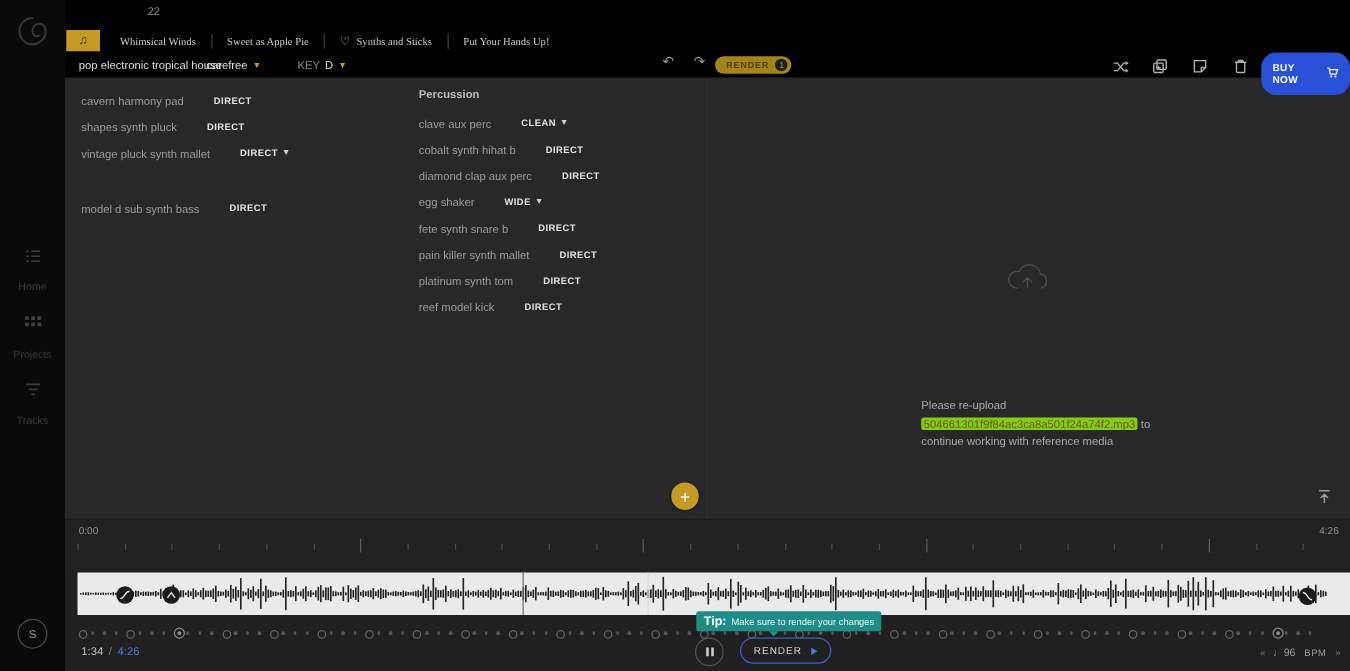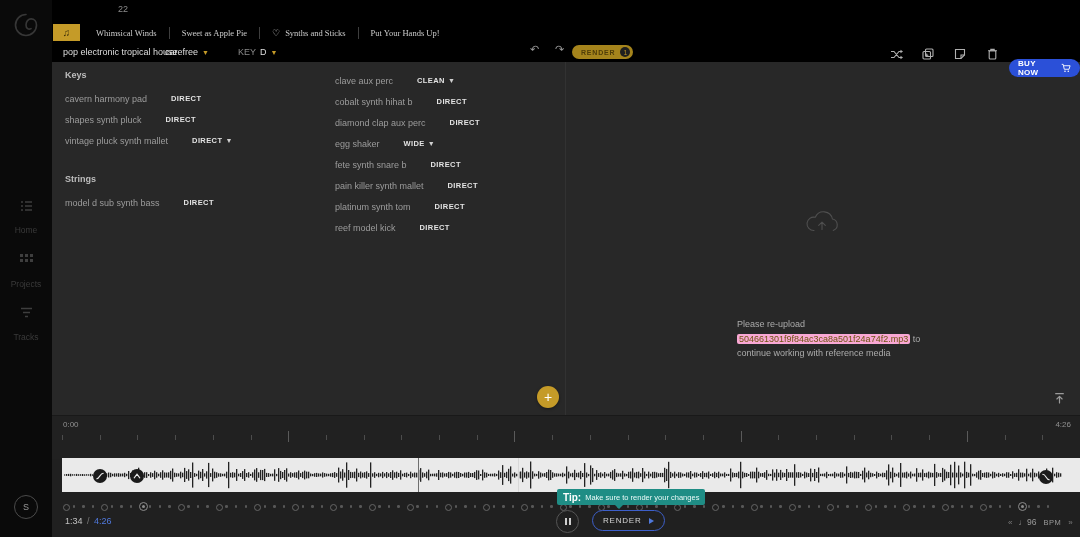--- a/index.html
+++ b/index.html
@@ -32,40 +32,40 @@
   .gold-chev{color:#c59b28;font-size:7px;}
   .hist-btn{position:absolute;top:43px;font-size:11px;color:#9a9a9a;cursor:pointer;}
   .undo{left:478px;}.redo{left:503px;}
   .render-top{position:absolute;left:520px;top:45px;height:14px;padding:0 3px 0 9px;background:#b3901f;
               border-radius:9px;display:flex;align-items:center;gap:5px;cursor:pointer;opacity:.92;}
   .render-top .rt-lb{font-size:7px;font-weight:bold;letter-spacing:.8px;color:#57430a;}
   .render-top .rt-badge{width:10px;height:10px;border-radius:50%;background:#222;color:#c59b28;
               font-size:7px;display:flex;align-items:center;justify-content:center;}
   .hd-icon{position:absolute;top:46px;cursor:pointer;}
   .ic-shuffle{left:838px;}.ic-dup{left:870px;}.ic-note{left:902px;}.ic-trash{left:935px;}
-  .buy-btn{position:absolute;left:957px;top:59px;height:18px;padding:0 9px;background:#2b50d8;
+  .buy-btn{position:absolute;left:957px;top:42px;height:34px;padding:0 9px;background:#2b50d8;
            border-radius:12px;display:flex;align-items:center;gap:5px;cursor:pointer;}
   .buy-btn .buy-lb{font-size:8px;font-weight:bold;color:#fff;letter-spacing:.3px;}
   
   .content{position:absolute;left:52px;top:62px;width:1028px;height:353px;background:#282828;z-index:2;}
   .vdiv{position:absolute;left:513px;top:0;width:1px;height:353px;background:#323232;}
   .stem-col{position:absolute;top:8px;}
   #stem-col-0{left:13px;width:270px;}
   #stem-col-1{left:283px;width:225px;}
   .stem-group{margin-bottom:23px;}
   .group-title{font-size:9px;font-weight:bold;color:#bdbdbd;height:12px;margin-bottom:6px;}
   .track-row{position:relative;height:21px;display:flex;align-items:center;cursor:pointer;}
   .track-name{font-size:9px;color:#9c9c9c;}
   .track-fx{display:flex;align-items:center;gap:3px;margin-left:24px;}
   .track-fx-label{font-size:7.5px;font-weight:bold;letter-spacing:.4px;color:#e3e3e3;}
   .chev-icon{color:#d0d0d0;font-size:7px;line-height:1;}
   .active-dot{position:absolute;left:-9px;top:9px;width:4px;height:4px;border-radius:50%;background:#c59b28;}
   .cloud-wrap{position:absolute;left:751px;top:147px;cursor:pointer;}
   .upload-msg{position:absolute;left:685px;top:255px;width:200px;font-size:9px;line-height:14.5px;color:#ababab;}
-  .fname{background:#f9a8d4;color:#6e5511;padding:0 2px;border-radius:2px;}
+  .fname{background:#84cc16;color:#6e5511;padding:0 2px;border-radius:2px;}
   .plus-btn{position:absolute;left:485px;top:324px;width:22px;height:22px;border-radius:50%;background:#c59b28;
             color:#fff;font-size:14px;display:flex;align-items:center;justify-content:center;cursor:pointer;
             box-shadow:0 1px 3px rgba(0,0,0,.4);}
   .collapse-btn{position:absolute;left:1002px;top:328px;cursor:pointer;}
   
   .timeline{position:absolute;left:52px;top:415px;width:1028px;height:43px;background:#212121;border-top:1px solid #191919;}
   .tl-start{position:absolute;left:11px;top:4px;font-size:8px;color:#909090;}
   .tl-end{position:absolute;right:9px;top:4px;font-size:8px;color:#909090;}
   #ruler{position:absolute;left:0;top:15px;width:1028px;height:14px;cursor:pointer;}
   .tick{position:absolute;top:4px;width:1px;height:5px;background:#4c4c4c;}
@@ -218,21 +218,20 @@
             <circle cx="8" cy="8.6" r="0.9" fill="#fff" stroke="none"></circle>
           </svg>
       </span>
     </div>
   </div>
 
   <div class="content">
     <div class="vdiv"></div>
     <div class="stem-col" id="stem-col-0">
   <div class="stem-group">
-    <div class="group-title">Keys</div>
     <div class="group-body">
   <div class="track-row">
 
     <span class="track-name">cavern harmony pad</span>
     <span class="track-fx">
       <span class="track-fx-label">DIRECT</span>
 
     </span>
   </div>
 
@@ -250,36 +249,36 @@
     <span class="track-name">vintage pluck synth mallet</span>
     <span class="track-fx">
       <span class="track-fx-label">DIRECT</span>
       <span class="chev-icon">▼</span>
     </span>
   </div>
 </div>
   </div>
 
   <div class="stem-group">
-    <div class="group-title">Strings</div>
     <div class="group-body">
 
   <div class="track-row">
 
     <span class="track-name">model d sub synth bass</span>
     <span class="track-fx">
       <span class="track-fx-label">DIRECT</span>
 
     </span>
   </div>
 </div>
   </div>
 </div>
     <div class="stem-col" id="stem-col-1">
   <div class="stem-group">
+    <div class="group-title">Percussion</div>
     <div class="group-body">
   <div class="track-row">
 
     <span class="track-name">clave aux perc</span>
     <span class="track-fx">
       <span class="track-fx-label">CLEAN</span>
       <span class="chev-icon">▼</span>
     </span>
   </div>
 

